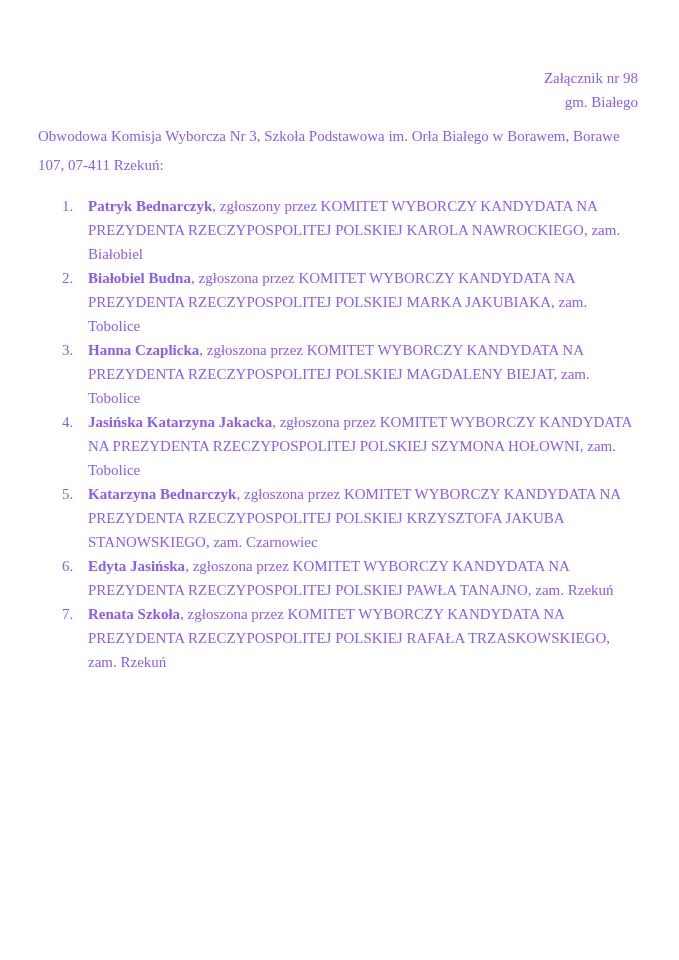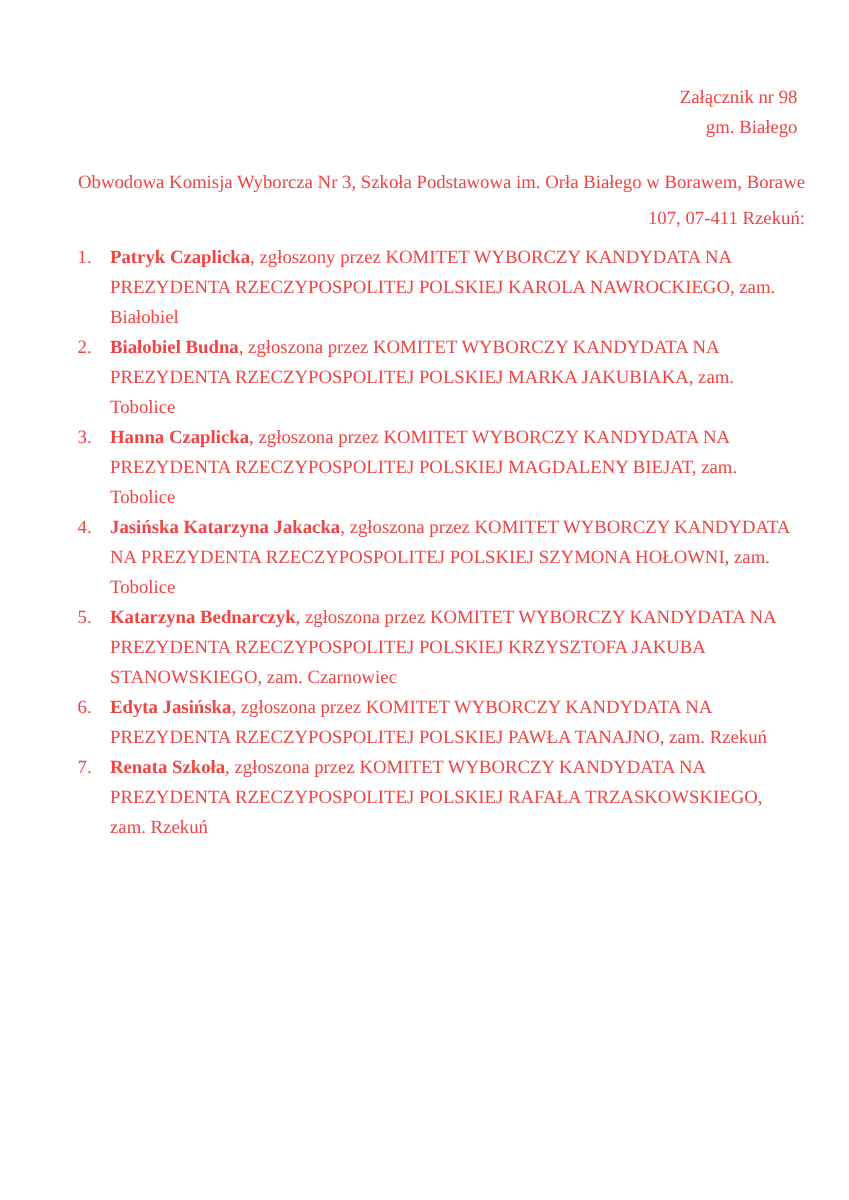--- a/index.html
+++ b/index.html
@@ -5,40 +5,40 @@
   html, body {
     margin: 0;
     padding: 0;
     background: #ffffff;
   }
   .page {
     position: relative;
     width: 679px;
     height: 960px;
     background: #ffffff;
-    color: #ef4444;
+    color: #8b5cf6;
     font-family: "Liberation Serif", "DejaVu Serif", serif;
     font-size: 15px;
     overflow: hidden;
   }
   .header-block {
     position: absolute;
     top: 66px;
     right: 41px;
     text-align: right;
     line-height: 24px;
     white-space: nowrap;
   }
   .intro {
     position: absolute;
-    top: 117px;
+    top: 107px;
     left: 38px;
     width: 606px;
     line-height: 29px;
-    text-align: right;
+    text-align: left;
   }
   .member-list {
     position: absolute;
     top: 194px;
     left: 62px;
     width: 580px;
     margin: 0;
     padding: 0;
     list-style: none;
   }
@@ -68,21 +68,21 @@
     <div>Załącznik nr 98</div>
     <div>gm. Białego</div>
   </div>
 
   <p class="intro">Obwodowa Komisja Wyborcza Nr 3, Szkoła Podstawowa im. Orła Białego w Borawem, Borawe 107, 07-411 Rzekuń:</p>
 
   <ol class="member-list">
 
       <li class="member-item">
         <span class="member-number">1.</span>
-        <span class="member-text"><span class="member-name">Patryk Czaplicka</span><span>, zgłoszony przez KOMITET WYBORCZY KANDYDATA NA PREZYDENTA RZECZYPOSPOLITEJ POLSKIEJ KAROLA NAWROCKIEGO, zam. Białobiel</span></span>
+        <span class="member-text"><span class="member-name">Patryk Bednarczyk</span><span>, zgłoszony przez KOMITET WYBORCZY KANDYDATA NA PREZYDENTA RZECZYPOSPOLITEJ POLSKIEJ KAROLA NAWROCKIEGO, zam. Białobiel</span></span>
       </li>
 
       <li class="member-item">
         <span class="member-number">2.</span>
         <span class="member-text"><span class="member-name">Białobiel Budna</span><span>, zgłoszona przez KOMITET WYBORCZY KANDYDATA NA PREZYDENTA RZECZYPOSPOLITEJ POLSKIEJ MARKA JAKUBIAKA, zam. Tobolice</span></span>
       </li>
 
       <li class="member-item">
         <span class="member-number">3.</span>
         <span class="member-text"><span class="member-name">Hanna Czaplicka</span><span>, zgłoszona przez KOMITET WYBORCZY KANDYDATA NA PREZYDENTA RZECZYPOSPOLITEJ POLSKIEJ MAGDALENY BIEJAT, zam. Tobolice</span></span>

